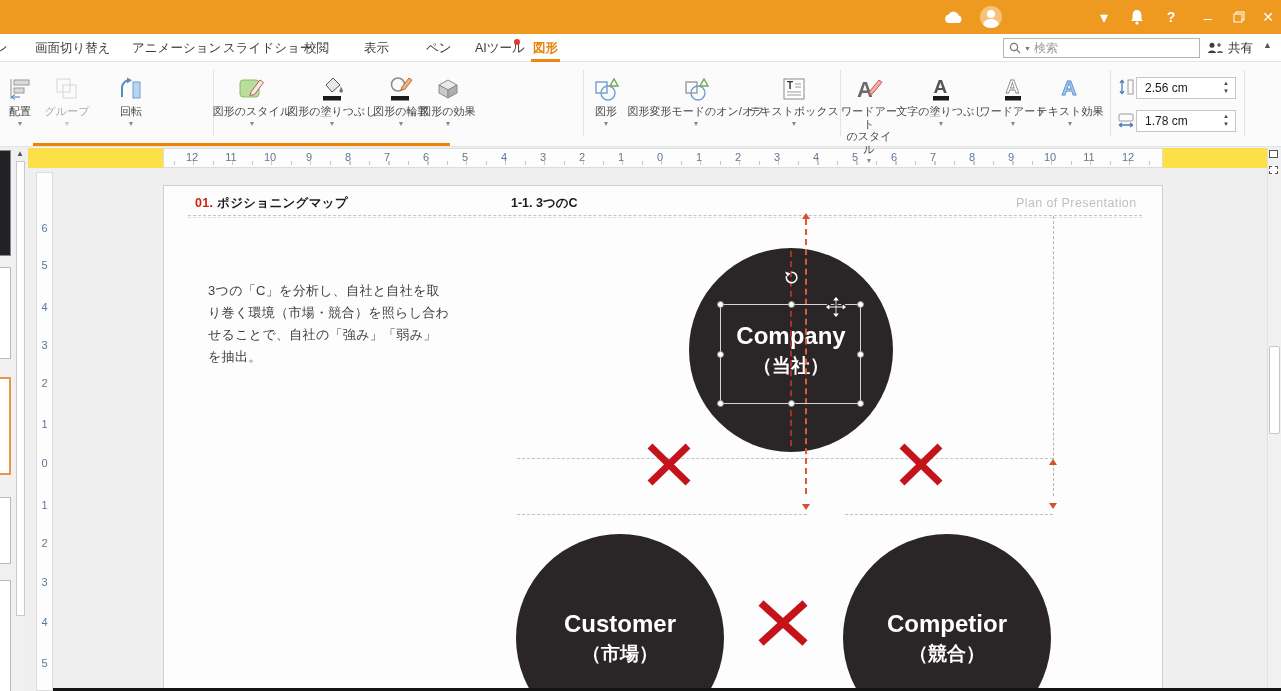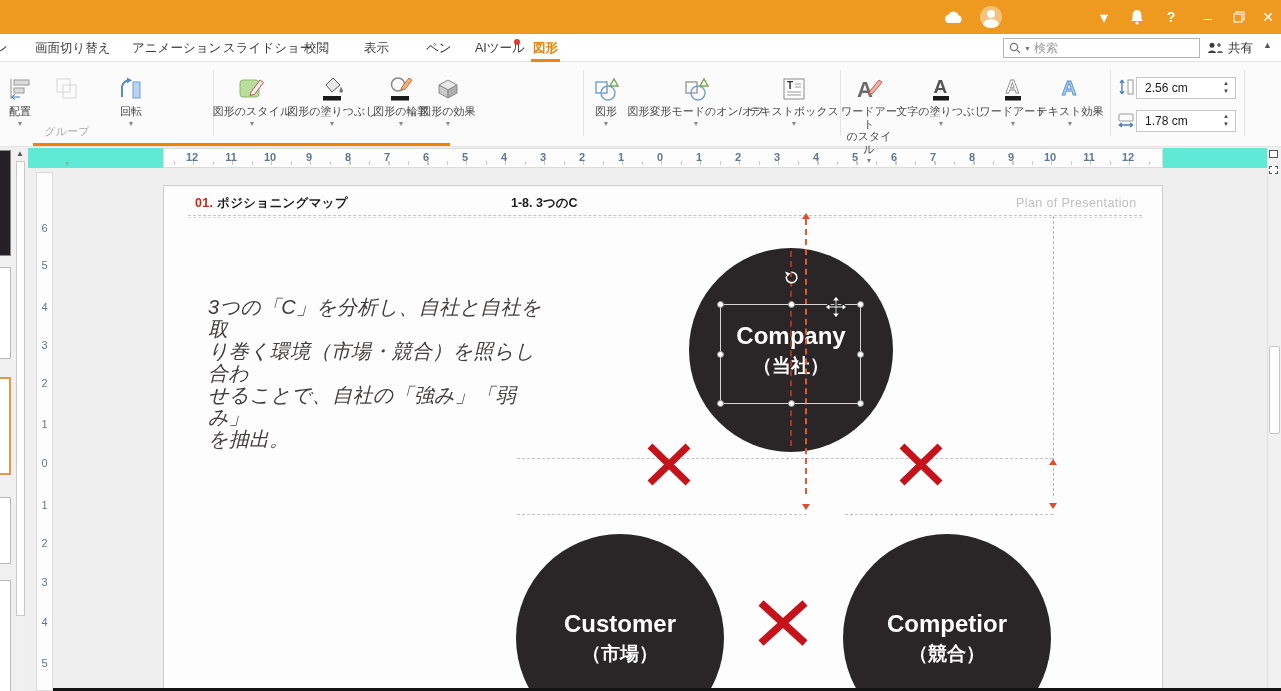--- a/index.html
+++ b/index.html
@@ -26,33 +26,33 @@
   .searchbox { position:absolute; left:1003px; top:4px; width:197px; height:20px; border:1px solid #b5b5b5; background:#fff; display:flex; align-items:center; padding:0 5px; gap:3px; }
   .searchbox input { border:none; outline:none; flex:1; font-size:12px; color:#333; font-family:inherit; min-width:10px; }
   .searchbox input::placeholder { color:#9a9a9a; }
   .mini-caret { font-size:7px; color:#777; }
   .share-btn { position:absolute; left:1207px; top:3px; height:22px; display:flex; align-items:center; gap:4px; font-size:12.5px; color:#333; }
   .collapse-btn { position:absolute; left:1263px; top:6px; font-size:9px; color:#555; }
 
   
   .ribbon { position:absolute; left:0; top:62px; width:1281px; height:85px; background:#fbfbfb; border-bottom:1px solid #e4e4e4; z-index:50; }
   .rbtn { position:absolute; top:6px; display:flex; flex-direction:column; align-items:center; cursor:default; }
-  .rbtn.disabled { opacity:.45;gap:20px; }
+  .rbtn.disabled { opacity:.45; }
   .ricon { height:34px; display:flex; align-items:flex-end; justify-content:center; }
   .rlabel { font-size:11px; color:#454545; line-height:12.5px; margin-top:3px; text-align:center; white-space:nowrap; }
   .rlabel.wrap { white-space:pre-line; }
   .rcaret { font-size:7px; color:#8a8a8a; margin-top:2px; }
   .rdivider { position:absolute; top:8px; height:66px; width:1px; background:#e3e3e3; }
   .sizerow-icon { position:absolute; }
   .sizefield { position:absolute; left:1136px; width:100px; height:22px; border:1px solid #c6c6c6; background:#fff; font-size:12px; color:#1a1a1a; display:flex; align-items:center; padding-left:8px; }
   .spinner { position:absolute; right:6px; top:2px; display:flex; flex-direction:column; gap:1px; font-size:6px; color:#444; line-height:7px; }
   .progressline { position:absolute; left:33px; top:143px; width:417px; height:3px; background:#f08300; z-index:52; }
 
   
-  .hruler { position:absolute; left:28px; top:148px; width:1253px; height:20px; background:#5eead4; z-index:30;font-weight:bold; }
+  .hruler { position:absolute; left:28px; top:148px; width:1253px; height:20px; background:#fde047; z-index:30; }
   .hruler-band { position:absolute; left:135px; top:0; width:1000px; height:20px; background:#fdfdfd; border:1px solid #dcdcdc; }
   .hruler-band::before { content:""; position:absolute; left:10px; right:0; bottom:2px; height:4px;
       background-image:repeating-linear-gradient(to right,#c9c9c9 0 1px,transparent 1px 19.5px); }
   .hnum { position:absolute; top:3px; width:20px; text-align:center; font-size:11px; color:#5f7794; }
   .vruler { position:absolute; left:36px; top:172px; width:17px; bottom:0; background:#fdfdfd; border:1px solid #dcdcdc; z-index:30; }
   .vnum { position:absolute; left:0; width:15px; text-align:center; font-size:11px; color:#5f7794; }
   .ruler-mini-icons { position:absolute; right:1px; top:150px; width:13px; z-index:35; display:flex; flex-direction:column; gap:8px; align-items:center; }
   .mini-glyph { width:9px; height:8px; border:1px solid #555; background:#fff; }
   .mini-glyph.b { border-style:dashed; }
 
@@ -68,21 +68,21 @@
   .vscroll .bar { position:absolute; left:1px; top:198px; width:11px; height:88px; background:#fff; border:1px solid #c6c6c6; border-radius:2px; }
 
   
   .slide { position:absolute; left:163px; top:185px; width:1000px; height:506px; background:#fdfdfd; border:1px solid #cecece; border-bottom:none; z-index:10; }
   .sl-header-left { position:absolute; left:31px; top:9px; font-size:12.5px; font-weight:bold; letter-spacing:.3px; }
   .sl-num { color:#cf2213; }
   .sl-title { color:#1b1b1b; }
   .sl-section { position:absolute; left:347px; top:9px; font-size:12.5px; font-weight:bold; color:#1b1b1b; }
   .sl-watermark { position:absolute; left:852px; top:10px; font-size:12.5px; color:#c0c0c0; letter-spacing:.4px; }
   .sl-divider { position:absolute; left:24px; top:29px; width:954px; height:3px; border-top:1px dashed #c4c4c4; border-bottom:1px dashed #dcdcdc; }
-  .sl-body { position:absolute; left:44px; top:110px; width:345px; font-size:20px; line-height:22px; color:#413d3c; white-space:pre-line; letter-spacing:.3px;font-style:italic; }
+  .sl-body { position:absolute; left:44px; top:94px; width:345px; font-size:13px; line-height:22px; color:#413d3c; white-space:pre-line; letter-spacing:.3px; }
   .circle { position:absolute; border-radius:50%; background:#2a2627; color:#fff; display:flex; flex-direction:column; justify-content:center; align-items:center; font-weight:bold; text-align:center; }
   .circle .en { font-size:24px; }
   .circle .jp { font-size:19px; margin-top:3px; }
   .circle.company { left:525px; top:62px; width:204px; height:204px; }
   .circle.customer { left:352px; top:348px; width:208px; height:208px; }
   .circle.competior { left:679px; top:348px; width:208px; height:208px; }
   .xmark { position:absolute; }
 
   
   .guide-v-red { position:absolute; left:641px; top:33px; height:275px; width:0; border-left:2px dashed #dd5c35; }
@@ -427,21 +427,21 @@
 <div class="ruler-mini-icons">
   <span class="mini-glyph"></span>
   <span class="mini-glyph b"></span>
 </div>
 
 <div class="slide">
   <div class="sl-header-left">
     <span class="sl-num">01.</span>
     <span class="sl-title">ポジショニングマップ</span>
   </div>
-  <div class="sl-section">1-8. 3つのC</div>
+  <div class="sl-section">1-1. 3つのC</div>
   <div class="sl-watermark">Plan of Presentation</div>
   <div class="sl-divider"></div>
 
   <div class="sl-body">3つの「C」を分析し、自社と自社を取
 り巻く環境（市場・競合）を照らし合わ
 せることで、自社の「強み」「弱み」
 を抽出。</div>
 
   <div class="guide-h" style="left:353px;top:272px;width:536px"></div>
   <div class="guide-h" style="left:353px;top:328px;width:290px"></div>

